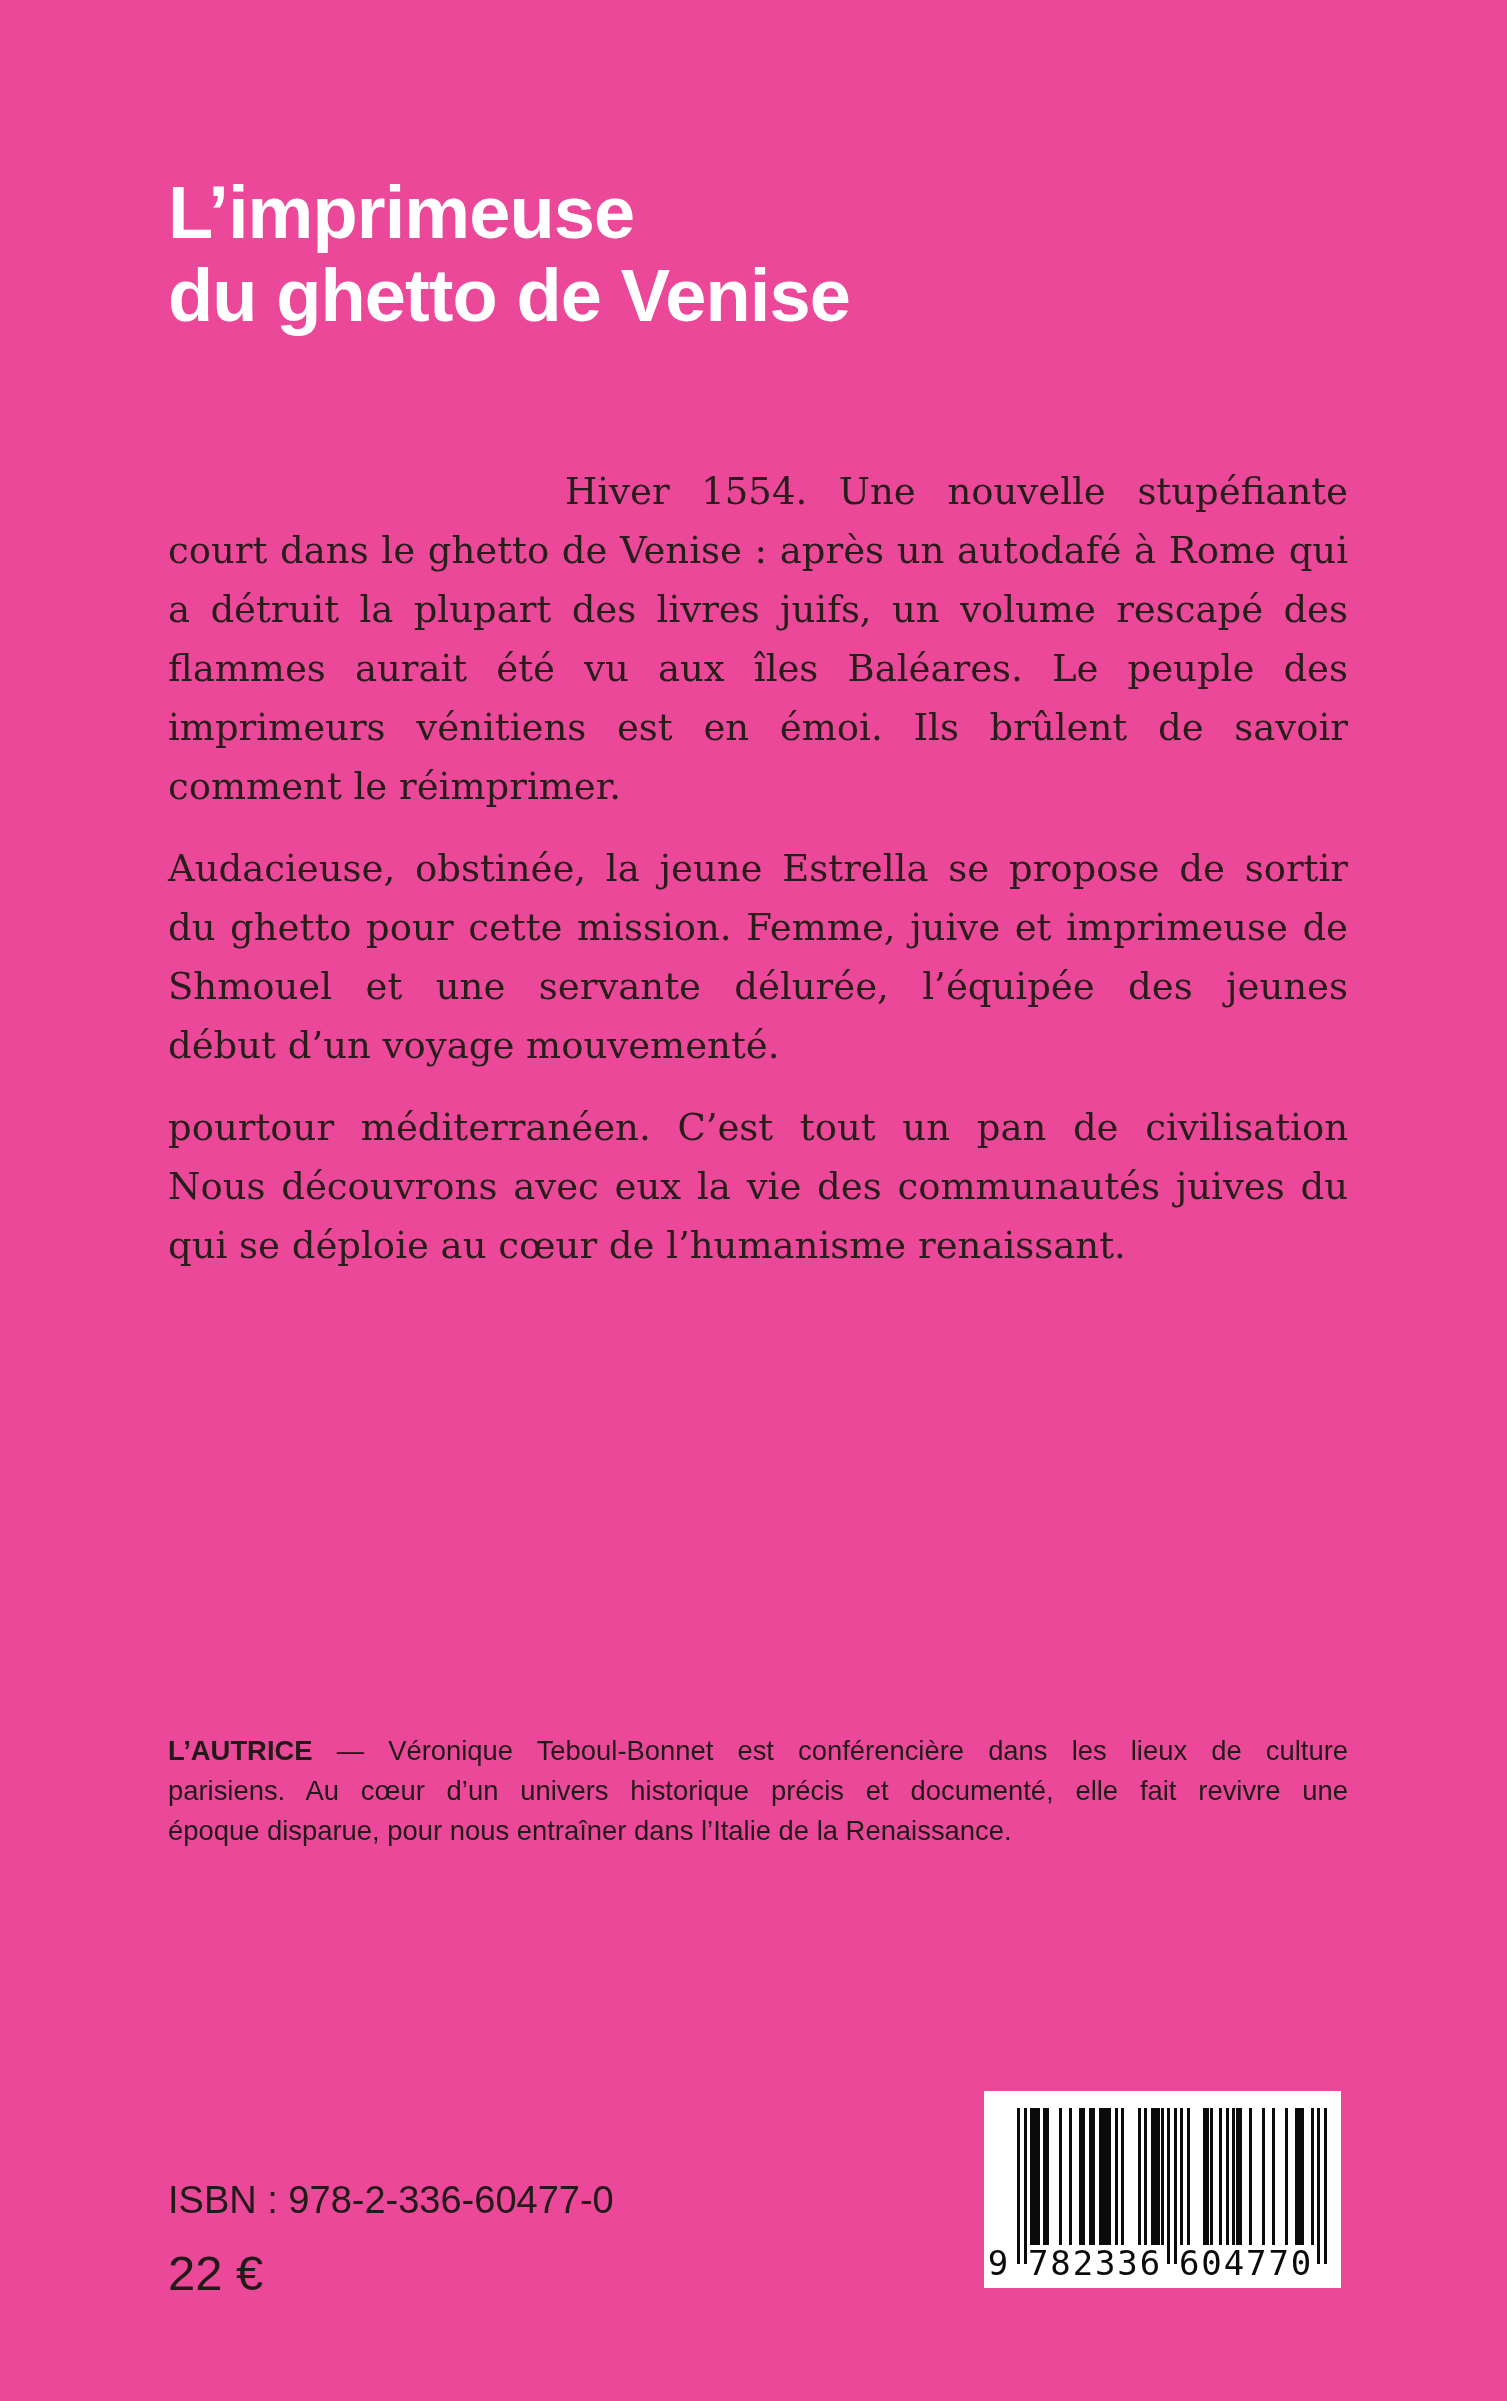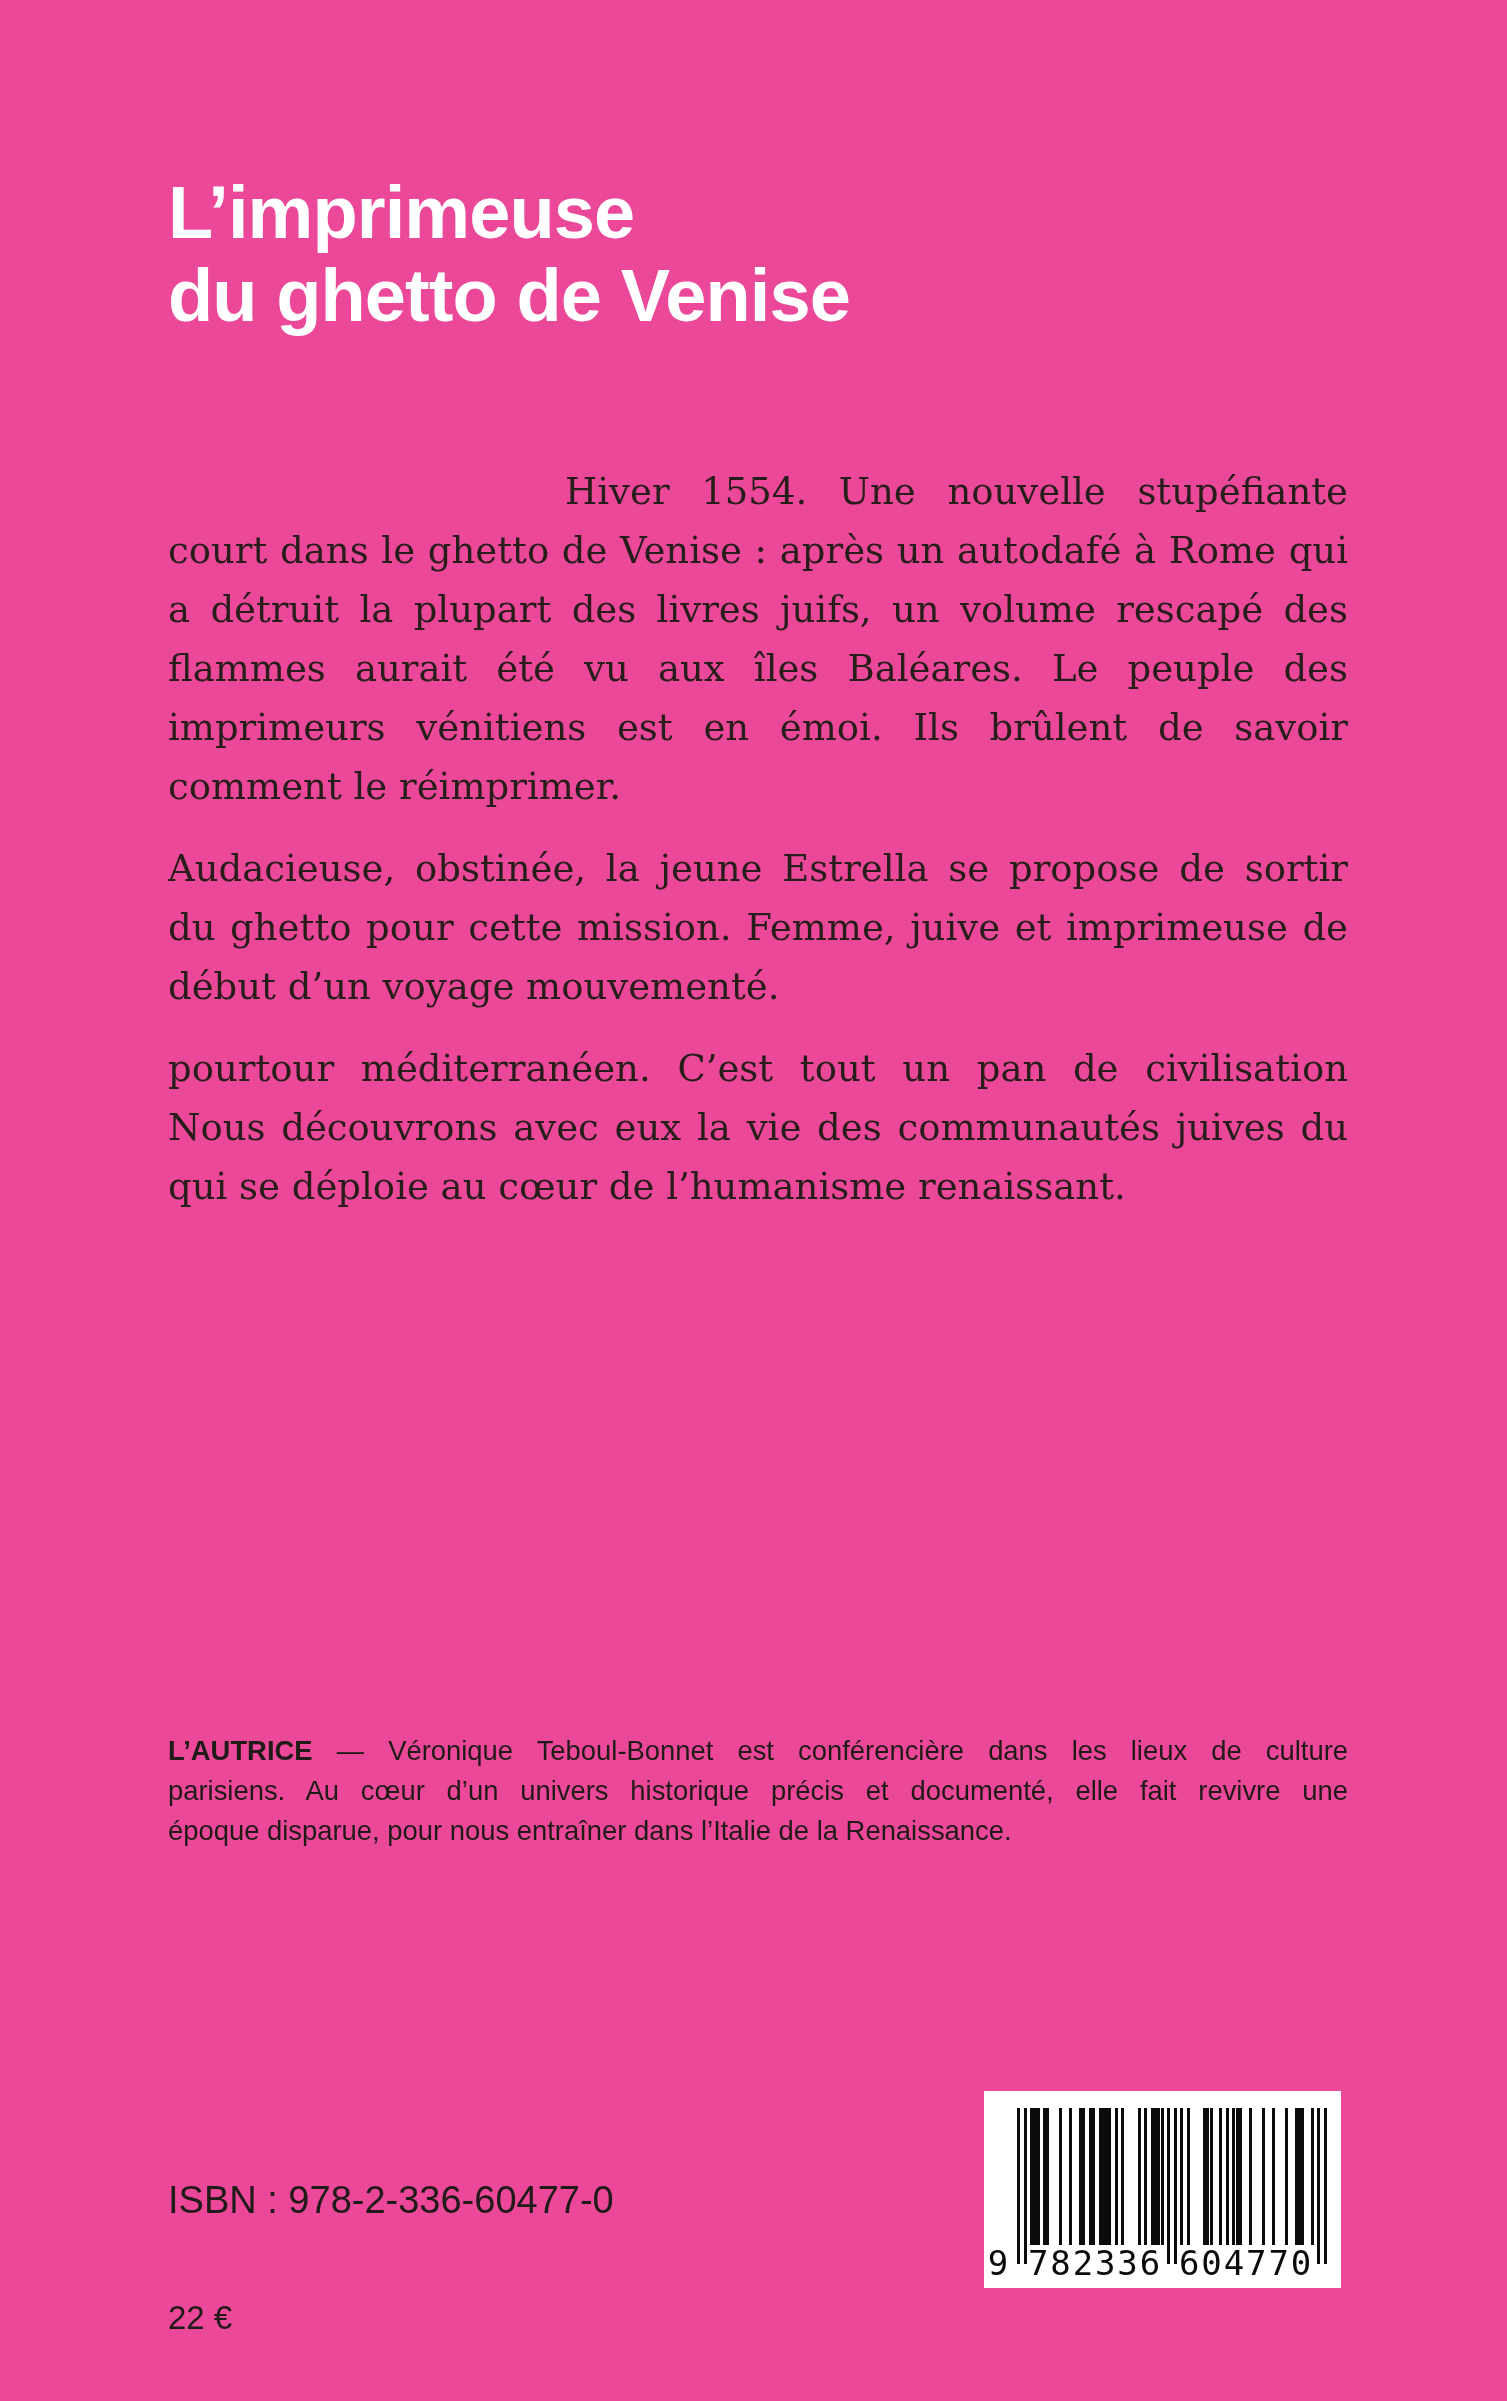--- a/index.html
+++ b/index.html
@@ -55,23 +55,22 @@
     top: 2179px;
     color: #201b18;
     font-size: 38px;
     line-height: 42px;
   }
   .price {
     position: absolute;
     left: 168px;
     top: 2246px;
     color: #201b18;
-    font-size: 33px;
+    font-size: 49px;
     line-height: 55px;
-    margin-top: 44px;
   }
   .barcode-box {
     position: absolute;
     left: 984px;
     top: 2091px;
     width: 357px;
     height: 197px;
     background: #ffffff;
   }
   .barcode-bars {
@@ -116,20 +115,21 @@
         <div class="pline indent">Hiver 1554. Une nouvelle stupéfiante</div>
         <div class="pline">court dans le ghetto de Venise : après un autodafé à Rome qui</div>
         <div class="pline">a détruit la plupart des livres juifs, un volume rescapé des</div>
         <div class="pline">flammes aurait été vu aux îles Baléares. Le peuple des</div>
         <div class="pline">imprimeurs vénitiens est en émoi. Ils brûlent de savoir</div>
         <div class="pline last">comment le réimprimer.</div>
       </div>
       <div class="para">
         <div class="pline">Audacieuse, obstinée, la jeune Estrella se propose de sortir</div>
         <div class="pline">du ghetto pour cette mission. Femme, juive et imprimeuse de</div>
+        <div class="pline">Shmouel et une servante délurée, l’équipée des jeunes</div>
         <div class="pline last">début d’un voyage mouvementé.</div>
       </div>
       <div class="para">
         <div class="pline">pourtour méditerranéen. C’est tout un pan de civilisation</div>
         <div class="pline">Nous découvrons avec eux la vie des communautés juives du</div>
         <div class="pline last">qui se déploie au cœur de l’humanisme renaissant.</div>
       </div>
     </div>
 
   <div class="author-note">

